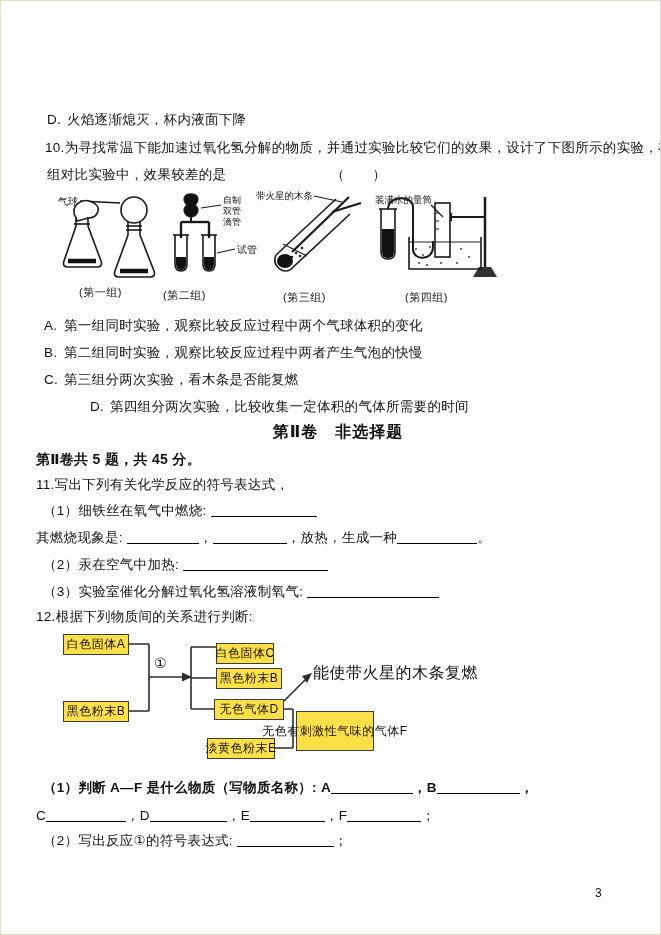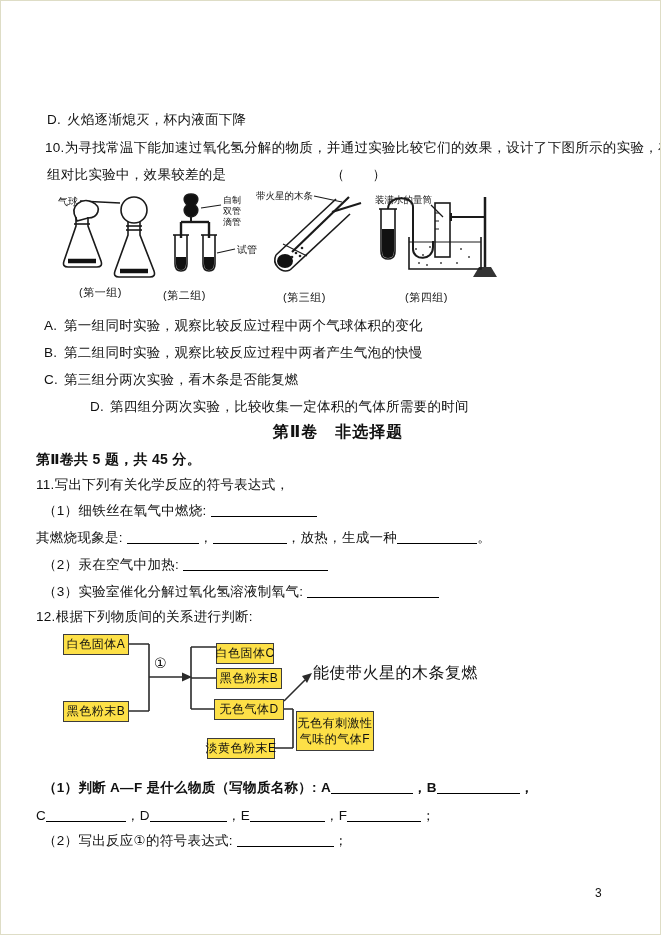--- a/index.html
+++ b/index.html
@@ -17,21 +17,21 @@
   .fig { position:absolute; left:40px; top:188px; width:480px; height:118px; }
   .fig svg { position:absolute; }
   .fig-caption { position:absolute; font-size:11px; letter-spacing:0.5px; white-space:nowrap; }
   .fc { position:absolute; left:40px; top:628px; width:440px; height:148px; }
   .fc svg.wires { position:absolute; left:0; top:0; }
   .fbox {
     position:absolute; border:1.6px solid #3c3c3c; background:#fde047;
     display:flex; align-items:center; justify-content:center;
     font-size:12px; white-space:nowrap; letter-spacing:0.5px;
   }
-  .fbox.two-line { flex-direction:column; line-height:16px; font-size:12px; }
+  .fbox.two-line { flex-direction:row; line-height:16px; font-size:12px; }
   .fc-label { position:absolute; font-size:16px; white-space:nowrap; letter-spacing:0.5px; }
   .circled { position:absolute; font-size:14px; }
   .pagenum { position:absolute; font-size:12px; }
   svg text { font-family:"Liberation Sans","DejaVu Sans",sans-serif; fill:#111; }
 </style>
 </head>
 <body>
 
 <div class="page">
 

